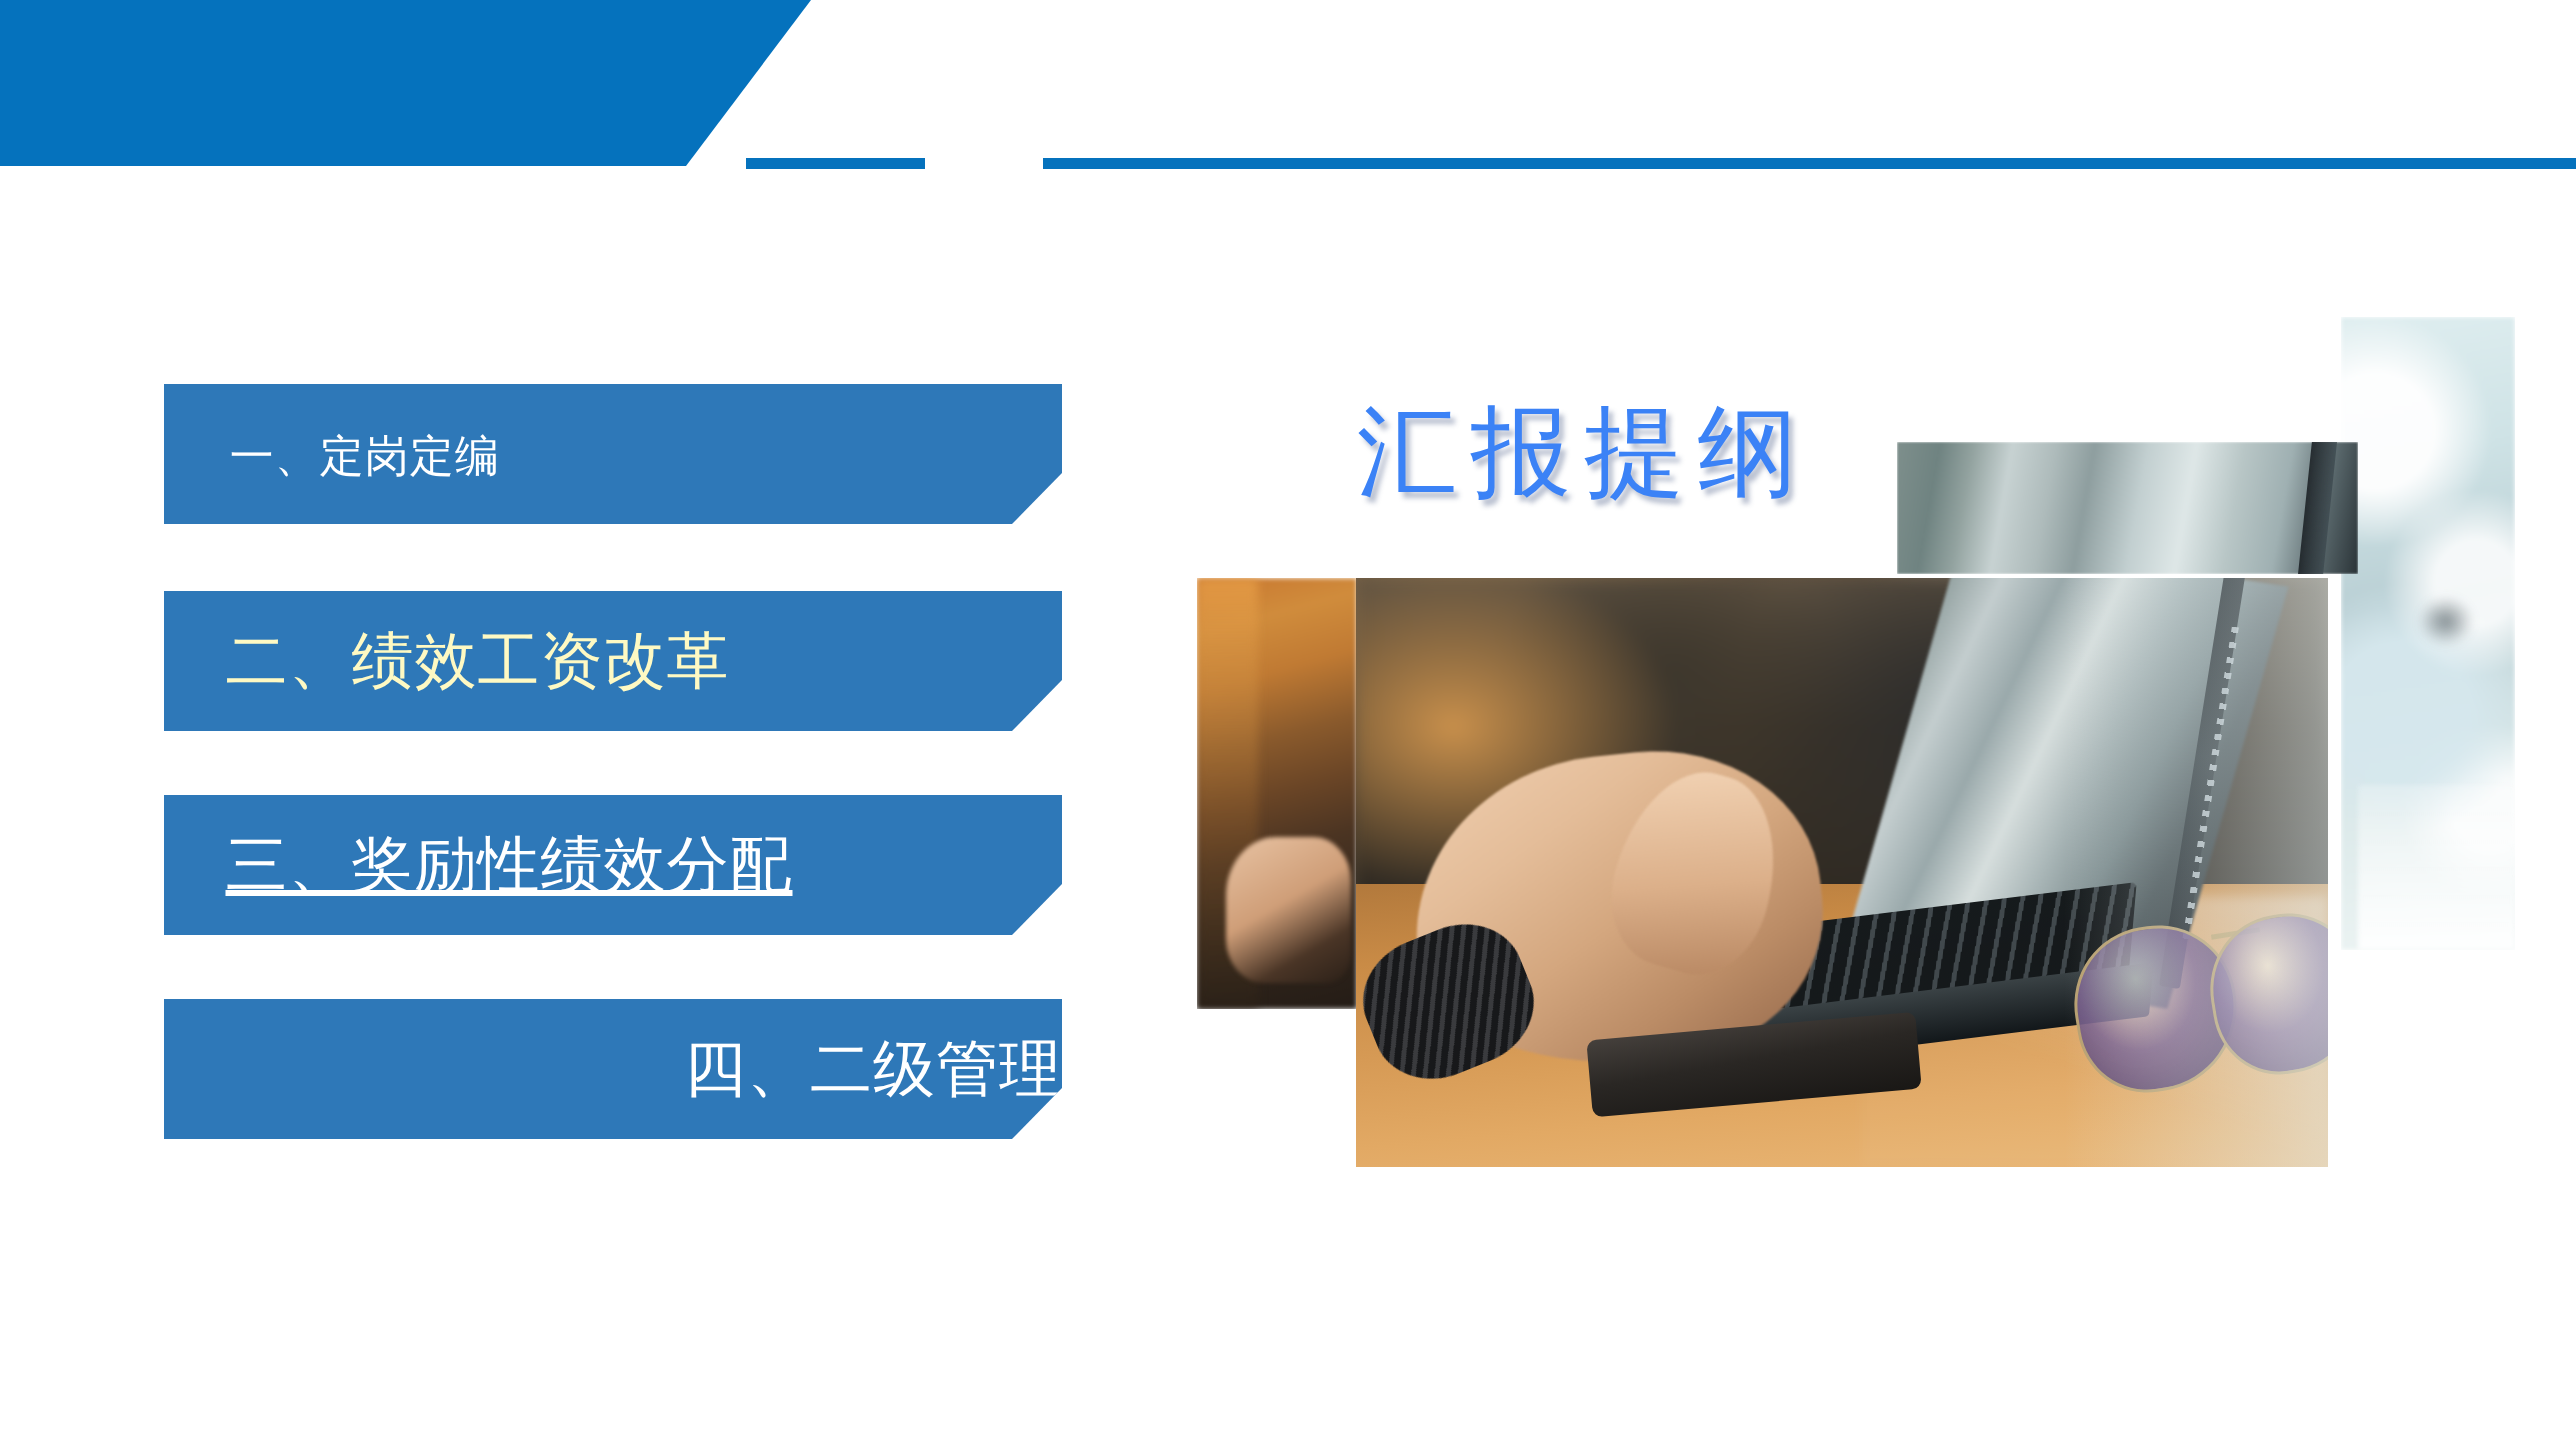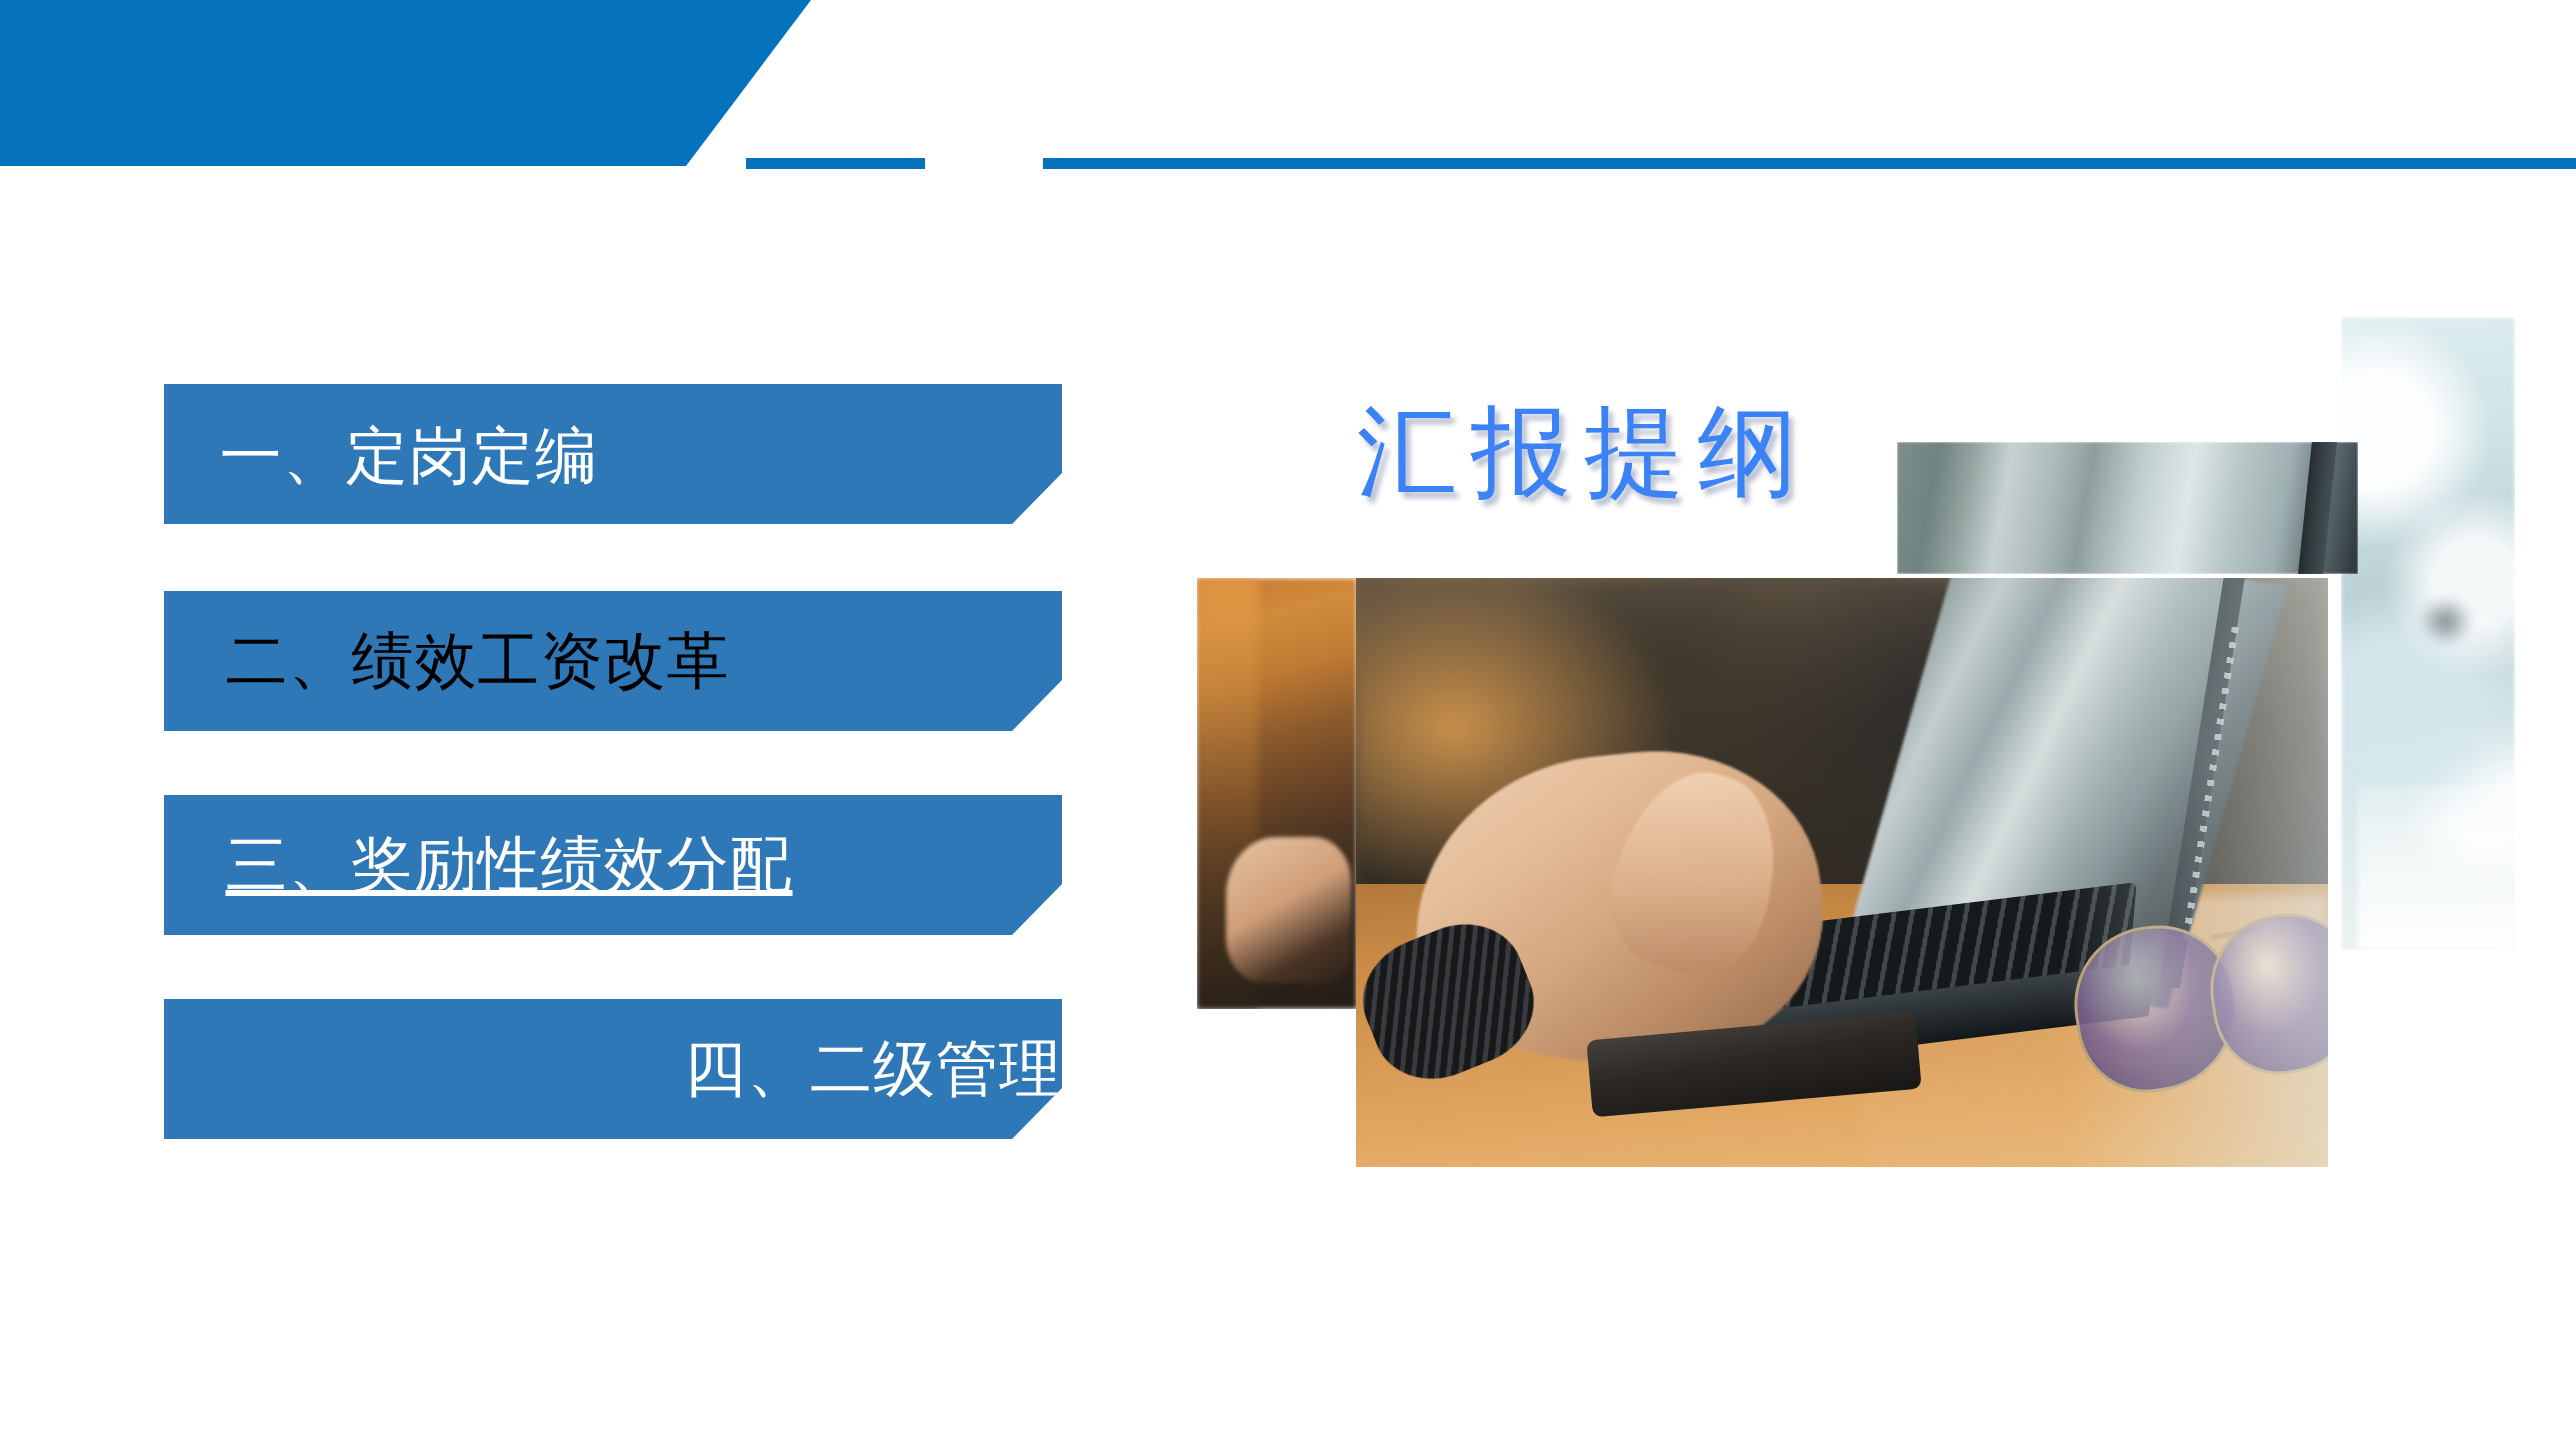--- a/index.html
+++ b/index.html
@@ -72,21 +72,21 @@
   .ribbon-label {
     color: #ffffff;
     font-size: 61px;
     line-height: 1;
     letter-spacing: 1px;
     white-space: nowrap;
     font-weight: 400;
   }
   
   .ribbon.r1 { height: 143px; }
-  .ribbon.r1 .ribbon-label { font-size: 62px; padding-left: 7.7px; }
+  .ribbon.r1 .ribbon-label { font-size: 44px; padding-left: 7.7px; margin-left: 10px; }
   .ribbon.r2 .ribbon-label { font-size: 62px; padding-left: 13.5px; }
   .ribbon.r3 .ribbon-label { font-size: 62px; padding-left: 13.5px; text-decoration: underline; }
   .ribbon.r4 .ribbon-label { font-size: 62px; padding-left: 13.5px; }
 
   
   .title {
     position: absolute;
     left: 1329px;
     top: 402px;
     color: #14225c;
@@ -345,21 +345,21 @@
 
   <div class="title" style="color: #3b82f6; margin-left: 28px;">汇报提纲</div>
 
   <div class="agenda">
 
     <div class="ribbon r1" style="background: rgb(46, 120, 184);">
       <span class="ribbon-label" style="color: rgb(255, 255, 255);">一、定岗定编</span>
     </div>
 
     <div class="ribbon r2" style="background: rgb(46, 120, 184);">
-      <span class="ribbon-label" style="color: #000000; font-family: Liberation Serif, serif;">二、绩效工资改革</span>
+      <span class="ribbon-label" style="color: #fef9c3; font-family: Liberation Serif, serif;">二、绩效工资改革</span>
     </div>
 
     <div class="ribbon r3" style="background: rgb(46, 120, 184);">
       <span class="ribbon-label" style="color: rgb(255, 255, 255);">三、奖励性绩效分配</span>
     </div>
 
     <div class="ribbon r4" style="background: rgb(46, 120, 184); justify-content: flex-end;">
       <span class="ribbon-label" style="color: rgb(255, 255, 255);">四、二级管理</span>
     </div>
 

